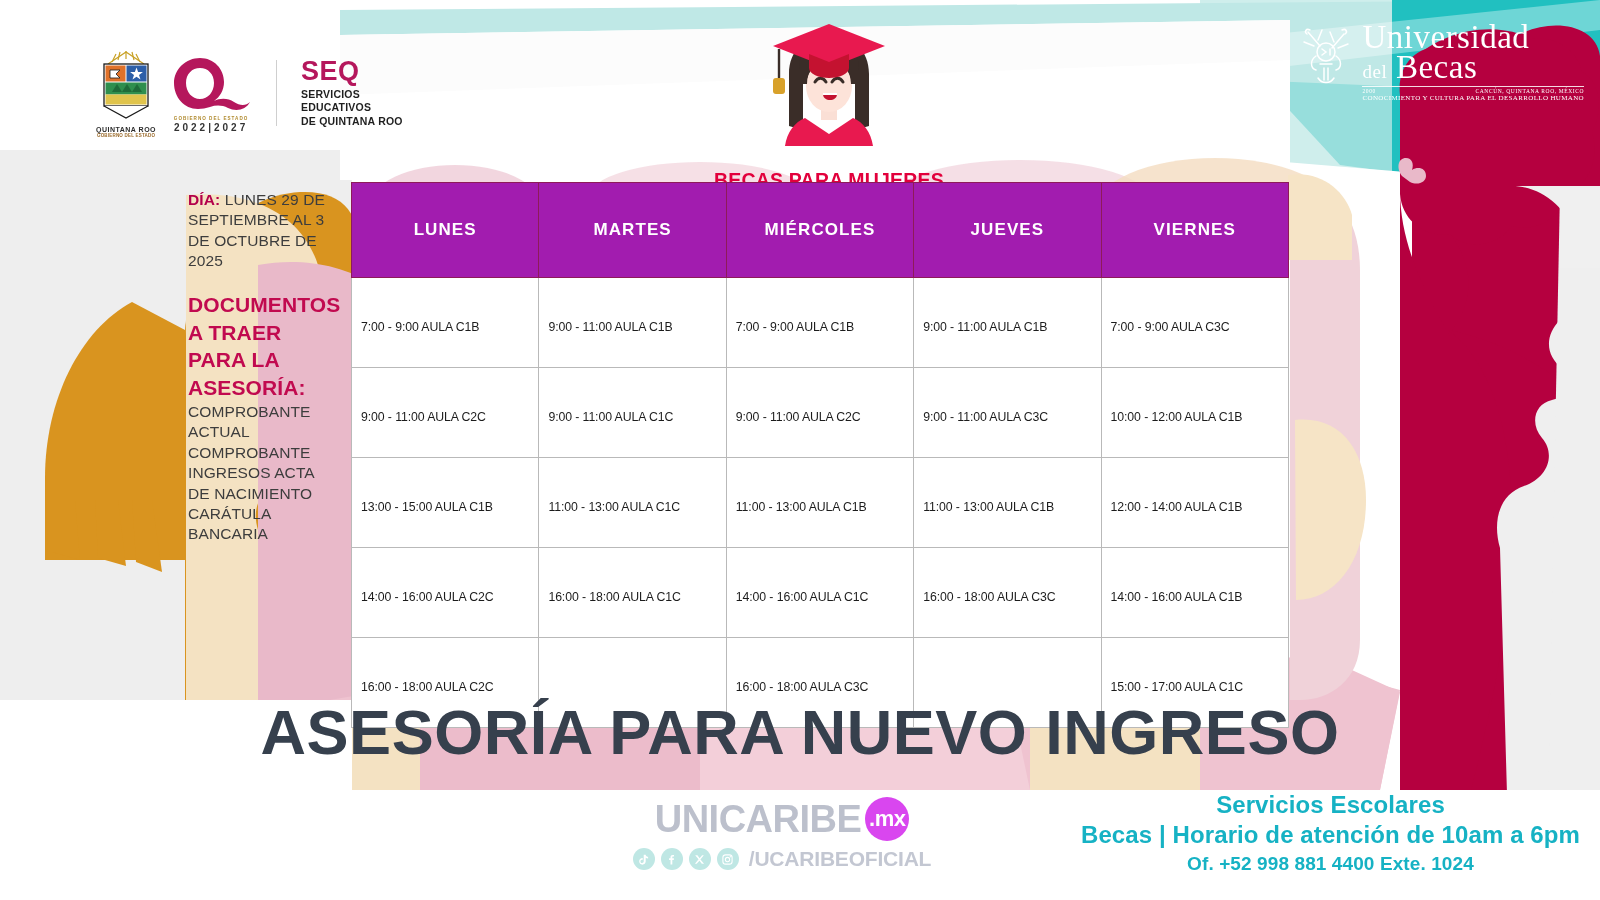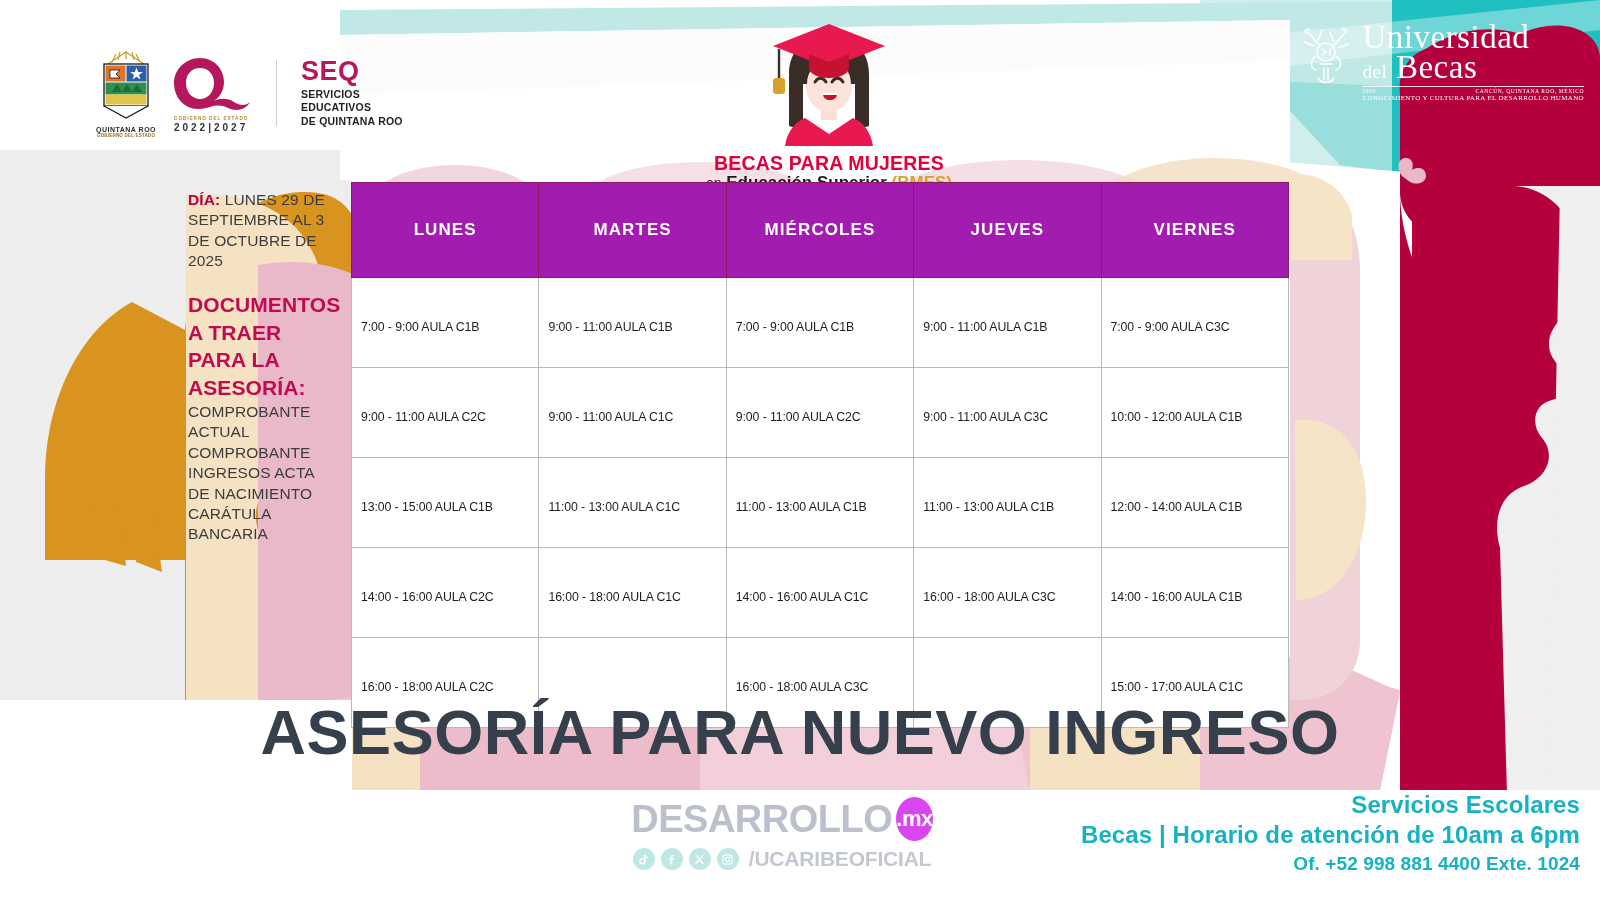--- a/index.html
+++ b/index.html
@@ -35,21 +35,21 @@
   .uni-l1{font-size:33px;letter-spacing:.5px;}
   .uni-l2{font-size:33px;letter-spacing:.5px;}
   .uni-l2 .small{font-size:19px;}
   .uni-rule{height:1px;background:#ffffff;opacity:.85;margin:3px 0 2px;}
   .uni-meta{display:flex;justify-content:space-between;font-size:5.5px;letter-spacing:.6px;}
   .uni-tag{font-size:7px;letter-spacing:.35px;text-align:center;margin-top:1px;}
 
   
   .bmes{position:absolute;left:704px;top:22px;width:250px;text-align:center;}
   .bmes svg{display:block;margin:0 auto;}
-  .bmes-l1{font-size:19.5px;font-weight:bold;color:#e2003c;letter-spacing:.2px;line-height:1.1;margin-top:1px;}
+  .bmes-l1{font-size:19.5px;font-weight:bold;color:#e2003c;letter-spacing:.2px;line-height:1.1;margin-top:18px;}
   .bmes-l2{font-size:17px;font-weight:bold;color:#1b1b1b;letter-spacing:0;line-height:1.1;}
   .bmes-l2 .en{font-weight:normal;font-size:14px;}
   .bmes-l2 .code{color:#d8a12a;}
 
   
   .info{position:absolute;left:188px;top:190px;width:152px;}
   .info-dia{font-size:15.5px;color:#3d3d3d;line-height:1.32;letter-spacing:.1px;}
   .info-dia b{color:#b3004b;}
   .info-docs-h{font-size:21px;font-weight:bold;color:#c10a4f;line-height:1.32;margin-top:19px;letter-spacing:.1px;}
   .info-docs-l{font-size:15.5px;color:#3d3d3d;line-height:1.32;letter-spacing:.1px;}
@@ -77,21 +77,21 @@
 
   
   .footer-left{position:absolute;left:632px;top:797px;width:300px;text-align:center;}
   .unicaribe{font-size:38px;font-weight:bold;color:#bcc0cc;letter-spacing:-.5px;line-height:1;display:flex;align-items:center;justify-content:center;gap:4px;}
   .mx-pill{display:inline-flex;align-items:center;justify-content:center;width:44px;height:44px;border-radius:50%;background:#d946ef;color:#ffffff;font-size:22px;font-weight:bold;letter-spacing:-.5px;}
   .socials{display:flex;align-items:center;justify-content:center;gap:6px;margin-top:6px;}
   .soc{width:22px;height:22px;border-radius:50%;background:#bfe7e4;display:inline-flex;align-items:center;justify-content:center;}
   .soc svg{display:block;}
   .handle{font-size:21px;font-weight:bold;color:#c3c7d2;letter-spacing:-.2px;margin-left:4px;}
 
-  .footer-right{position:absolute;right:20px;top:790px;text-align:right;color:#16b2c4;}
+  .footer-right{position:absolute;right:20px;top:790px;text-align:center;color:#16b2c4;}
   .fr1{font-size:24px;font-weight:bold;letter-spacing:.1px;line-height:1.25;}
   .fr2{font-size:24px;font-weight:bold;letter-spacing:.1px;line-height:1.25;}
   .fr3{font-size:19px;font-weight:bold;letter-spacing:.1px;line-height:1.3;margin-top:2px;}
 </style>
 </head>
 <body>
 
 <div id="poster">
 
   <div class="bg-layer">
@@ -343,21 +343,21 @@
           <td>15:00 - 17:00 AULA C1C</td>
         </tr>
       </tbody>
     </table>
   </div>
 
   <div class="headline">ASESORÍA PARA NUEVO INGRESO</div>
 
   <div class="footer-left">
     <div class="unicaribe">
-      <span>DESARROLLO</span>
+      <span>UNICARIBE</span>
       <span class="mx-pill">.mx</span>
     </div>
     <div class="socials">
       <span class="soc">
         <svg width="13" height="13" viewBox="0 0 24 24">
             <path d="M16 3c.6 2.4 2.2 3.9 4.5 4.1v3.1c-1.6.1-3.1-.4-4.4-1.3v6.4c0 3.6-2.7 6.2-6.1 6.2S4 19 4 15.4s3-6.3 6.6-5.9v3.2c-.4-.1-.8-.2-1.2-.2-1.7 0-3 1.4-3 3s1.3 3 3 3 3-1.2 3-3.1V3z" fill="#ffffff"></path>
           </svg>
       </span>
       <span class="soc">
         <svg width="13" height="13" viewBox="0 0 24 24">

